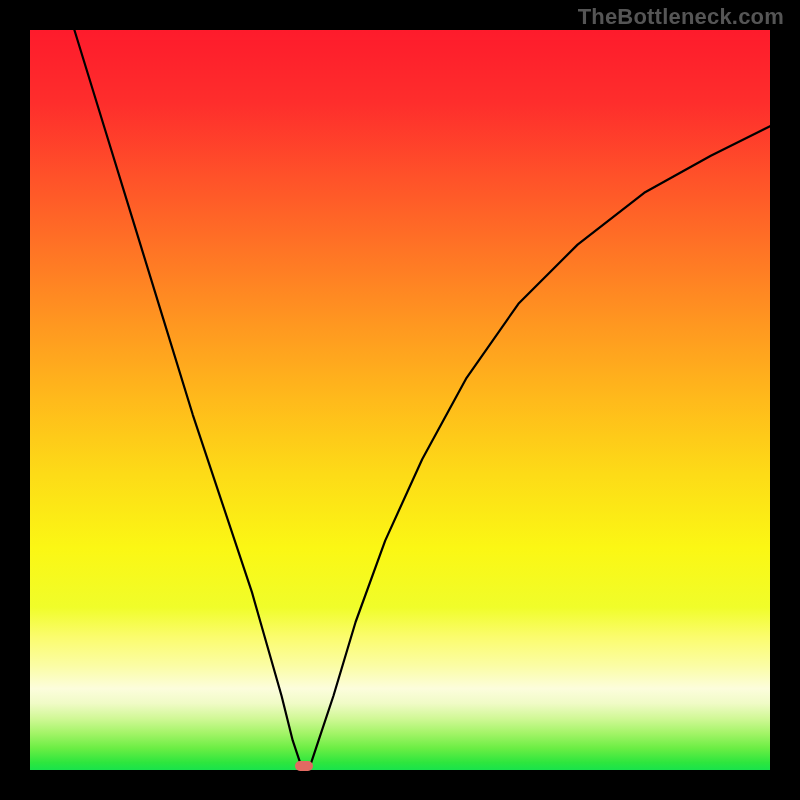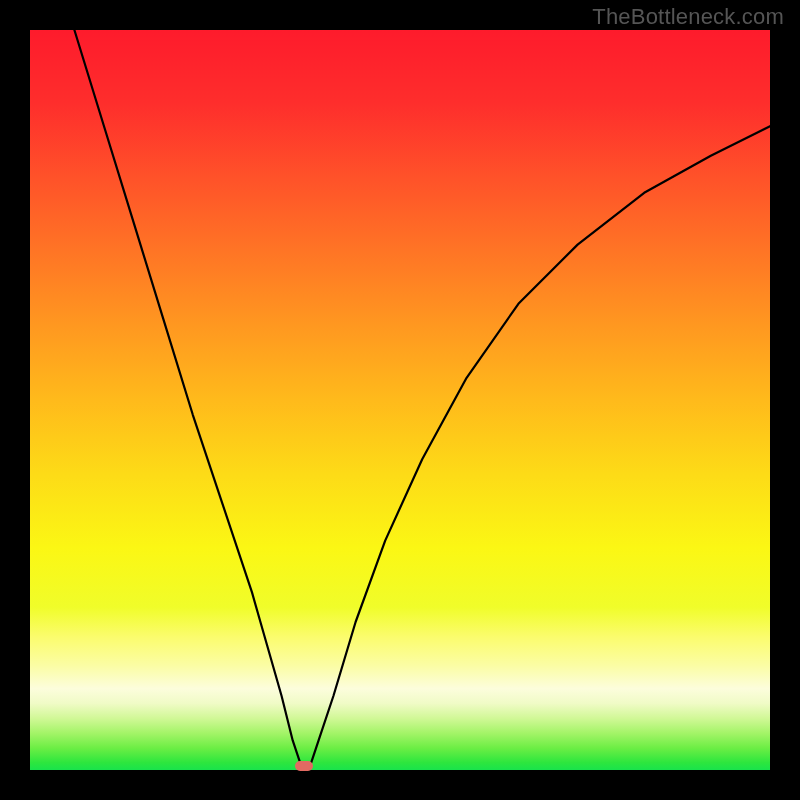--- a/index.html
+++ b/index.html
@@ -10,21 +10,21 @@
     background: #000;
     position: relative;
     font-family: Arial, sans-serif;
   }
   .watermark {
     position: absolute;
     top: 4px;
     right: 16px;
     color: #555;
     font-size: 22px;
-    font-weight: 400;
+    font-weight: 700;
     letter-spacing: 0.2px;
     z-index: 10;
   }
   .plot-area {
     position: absolute;
     left: 30px;
     top: 30px;
     width: 740px;
     height: 740px;
     background: linear-gradient(to bottom,

